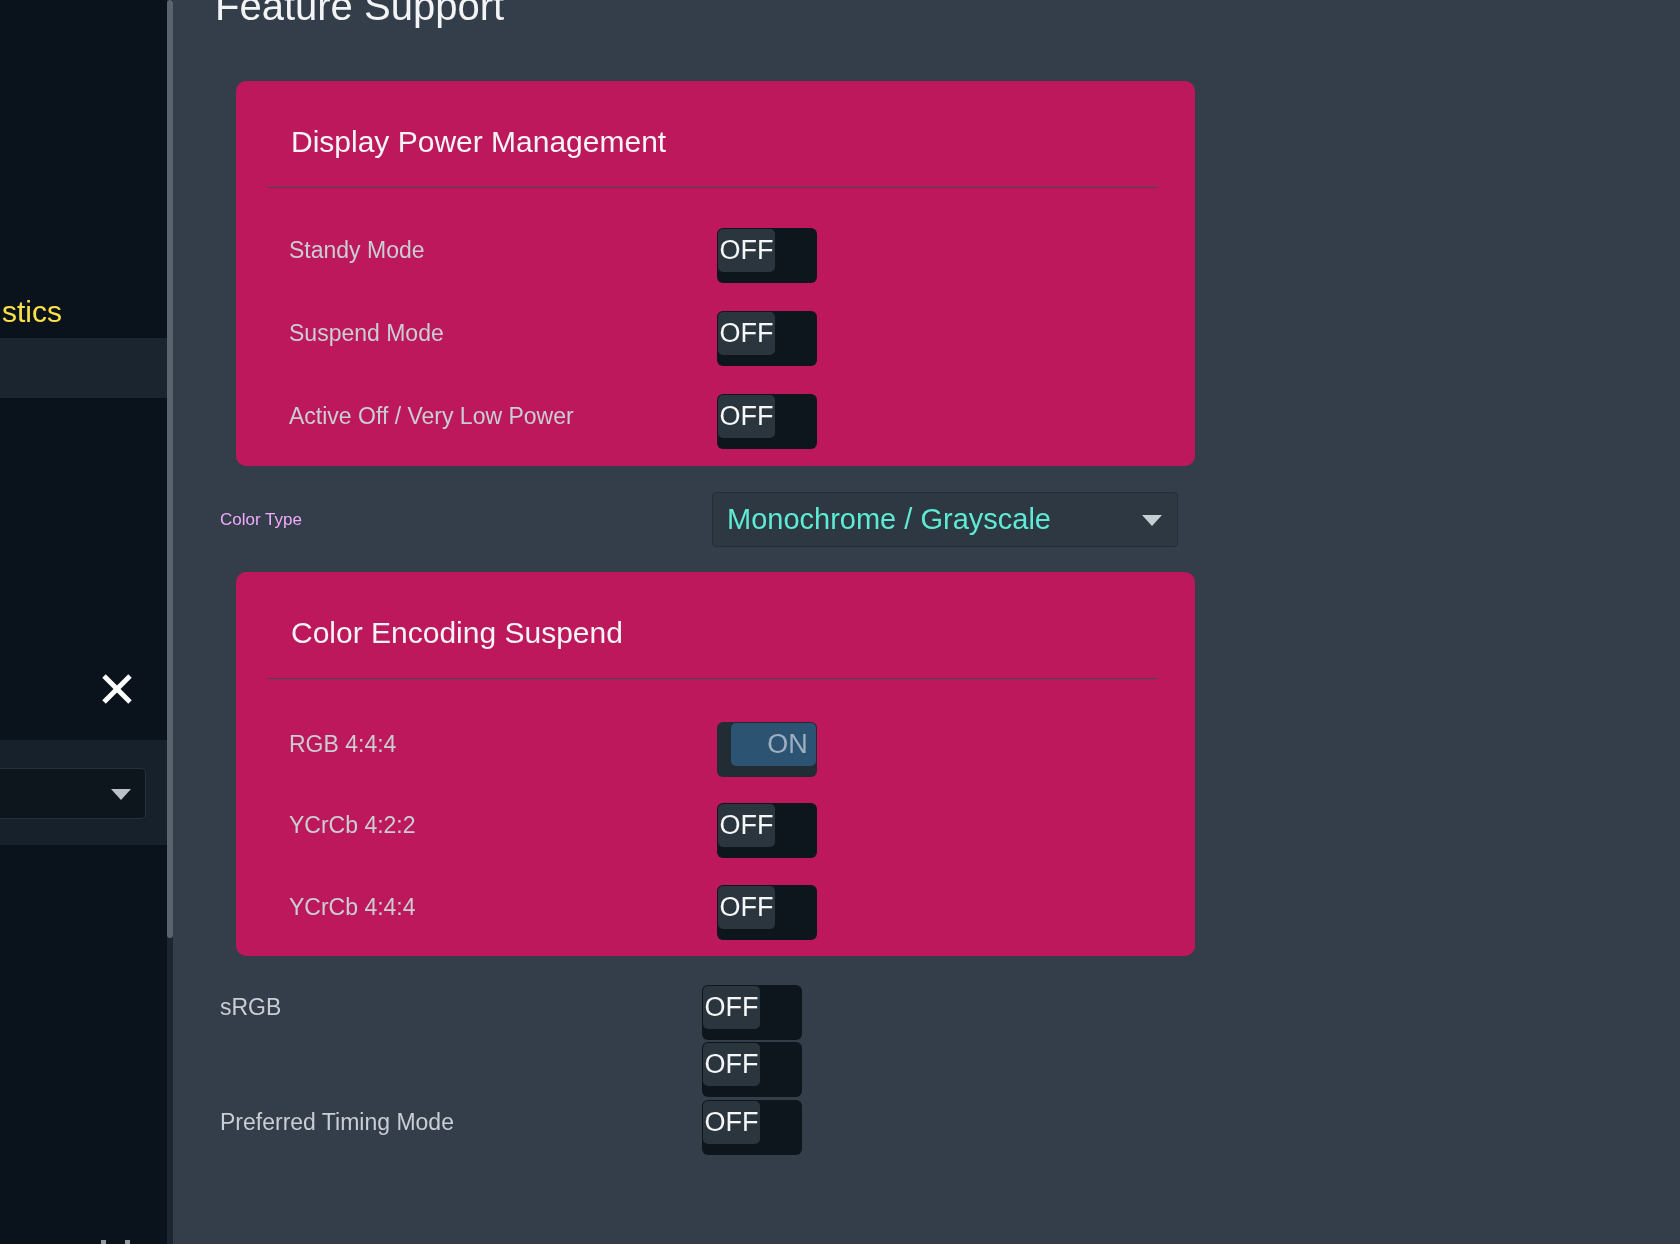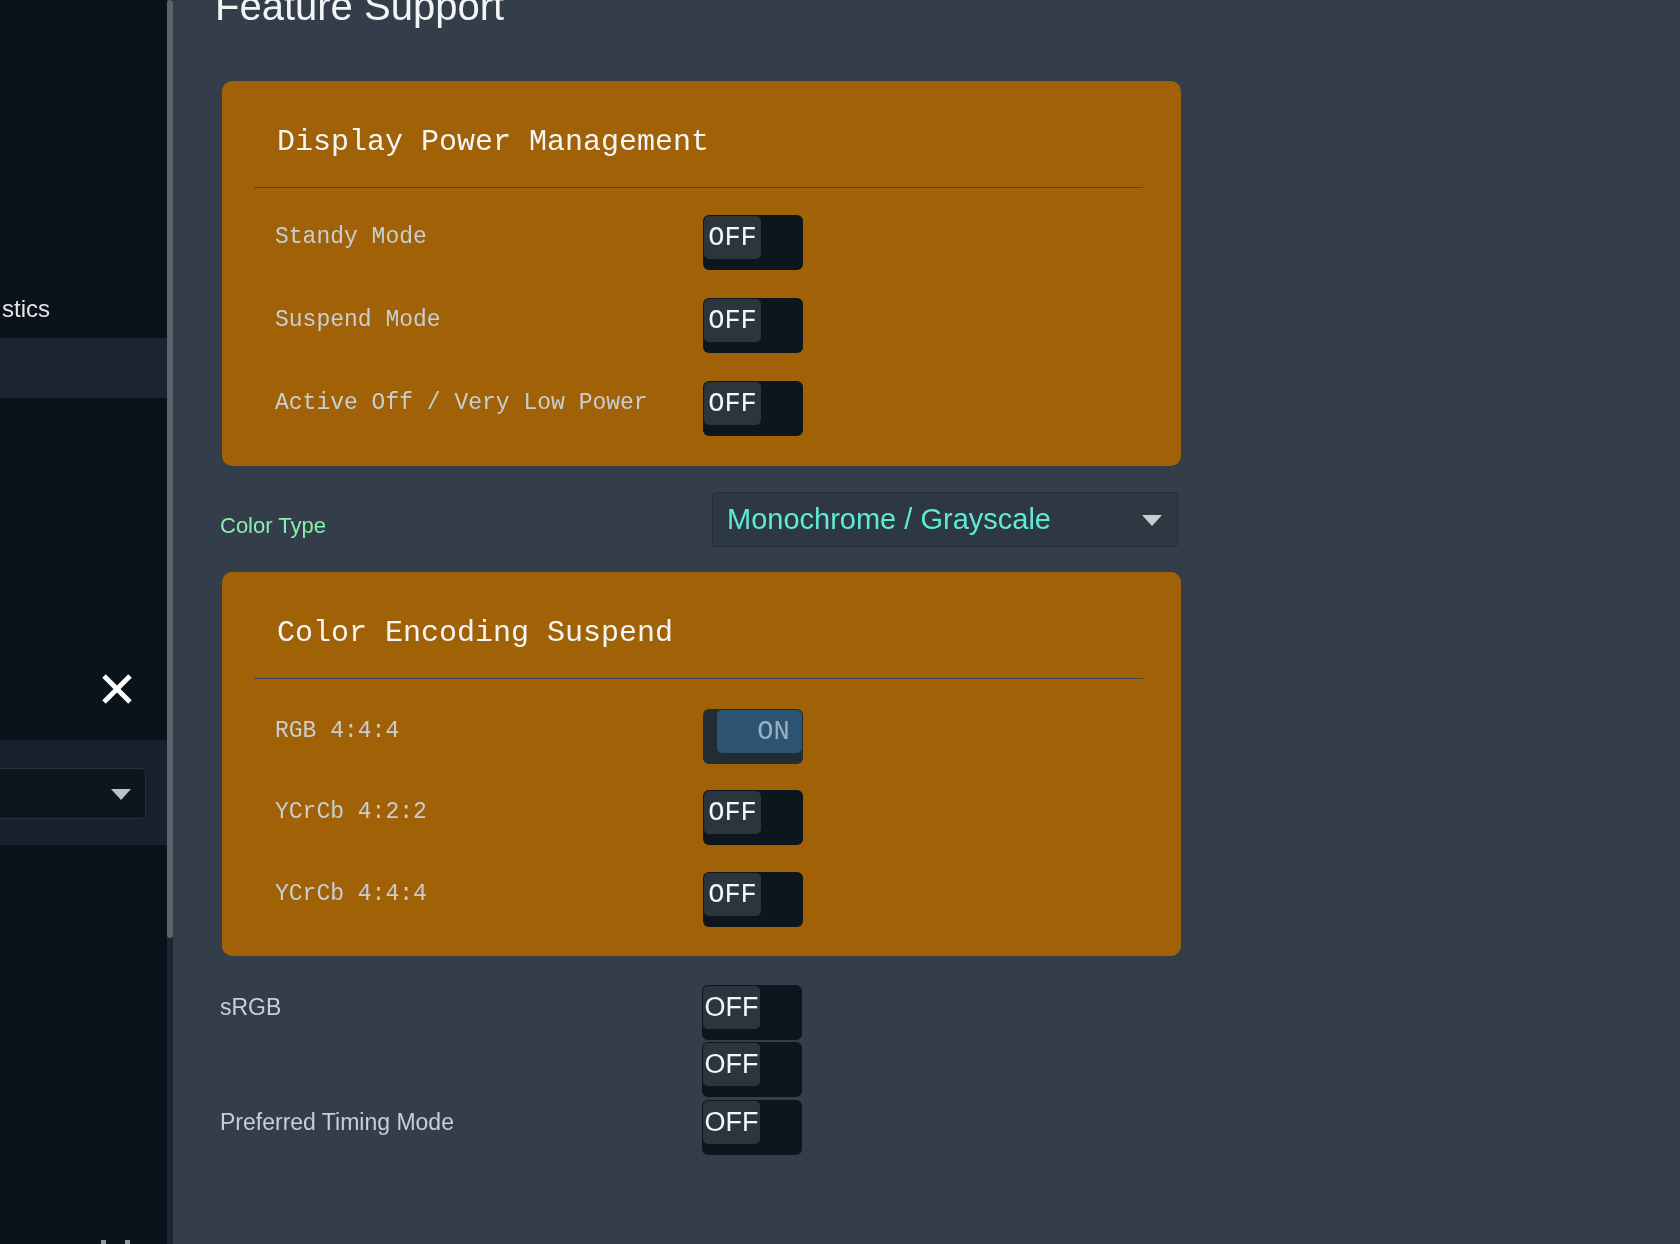--- a/index.html
+++ b/index.html
@@ -6,21 +6,21 @@
   .viewport{
     position:relative; width:1680px; height:1244px; overflow:hidden;
     background:#333e4a;
     font-family:"Liberation Sans", sans-serif;
     -webkit-font-smoothing:antialiased;
   }
   
   .sidebar{position:absolute;left:0;top:0;width:167px;height:1244px;background:#0a131b;}
   .sidebar-band{position:absolute;left:0;top:338px;width:167px;height:60px;background:#1b252f;}
   .sidebar-clipped-label{
-    position:absolute;left:2px;top:295px;font-size:24px;color:#e5e5e5;white-space:nowrap;
+    position:absolute;left:2px;top:295px;font-size:30px;color:#fde047;white-space:nowrap;
   }
   .close-icon{position:absolute;left:99px;top:671px;width:36px;height:36px;cursor:pointer;}
   .select-band{position:absolute;left:0;top:740px;width:167px;height:105px;background:#17212b;}
   .sidebar-select{
     position:absolute;left:-20px;top:768px;width:166px;height:51px;
     background:#0d151d;border:1px solid #27313b;border-radius:5px;box-sizing:border-box;
   }
   .sidebar-select .arrow{
     position:absolute;right:14px;top:50%;margin-top:-5px;width:0;height:0;
     border-left:10px solid transparent;border-right:10px solid transparent;
@@ -30,46 +30,46 @@
   
   .scroll-track{position:absolute;left:167px;top:0;width:6px;height:1244px;background:#1c2630;}
   .scroll-thumb{position:absolute;left:0;top:0;width:6px;height:938px;background:#5a646c;border-radius:3px;}
   
   .main{position:absolute;left:173px;top:0;width:1507px;height:1244px;background:#333e4a;}
   .page-title{
     position:absolute;left:42px;top:-17px;font-size:40px;line-height:47px;
     color:#f2f4f6;font-weight:400;white-space:nowrap;
   }
   .panel{
-    position:absolute;left:49px;width:959px;background:#a16207;border-radius:10px;font-family:Liberation Mono, monospace;
+    position:absolute;left:63px;width:959px;background:#be185d;border-radius:10px;
   }
   .panel-heading{
     position:absolute;left:55px;top:44px;font-size:30px;color:#f3f5f6;white-space:nowrap;
   }
   .panel-divider{position:absolute;left:32px;right:38px;top:106px;height:1px;background:#3d4855;}
-  .prow{position:absolute;left:0;right:0;height:45px;}
+  .prow{position:absolute;left:0;right:0;height:45px;margin-top:13px;}
   .prow .rlabel{
     position:absolute;left:53px;top:0;line-height:45px;font-size:23px;color:#c9ced4;white-space:nowrap;
   }
   .prow .toggle{left:481px;}
   
   .toggle{
     position:absolute;top:0;width:100px;height:55px;background:#0d151d;border-radius:6px;cursor:pointer;
   }
   .toggle .knob{
     position:absolute;top:1px;left:1px;width:57px;height:43px;border-radius:5px;
     background:#2b353e;color:#f5f7f8;font-size:27px;
     display:flex;align-items:center;justify-content:center;
   }
   .toggle.on{background:#222c35;}
   .toggle.on .knob{left:auto;right:1px;background:#2d5373;color:#9cb0c1;padding-left:28px;}
   
   .ct-row{position:absolute;left:0;right:0;top:492px;height:55px;}
   .ct-row .rlabel{
-    position:absolute;left:47px;top:6px;line-height:55px;font-size:22px;color:#86efac;white-space:nowrap;
+    position:absolute;left:47px;top:0;line-height:55px;font-size:17px;color:#f0abfc;white-space:nowrap;
   }
   .dropdown{
     position:absolute;left:539px;top:0;width:466px;height:55px;
     background:#2d3843;border:1px solid #242e38;border-radius:4px;box-sizing:border-box;
     color:#5eead4;font-size:29px;display:flex;align-items:center;padding-left:14px;cursor:pointer;
   }
   .dropdown .arrow{
     position:absolute;right:15px;top:50%;margin-top:-5px;width:0;height:0;
     border-left:10px solid transparent;border-right:10px solid transparent;
     border-top:11px solid #c6cdd3;

